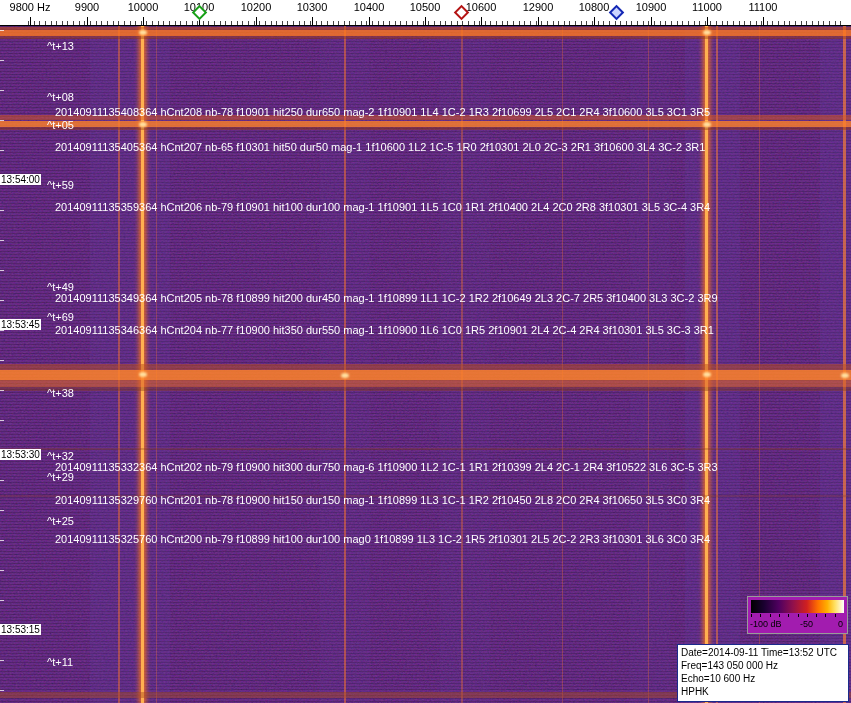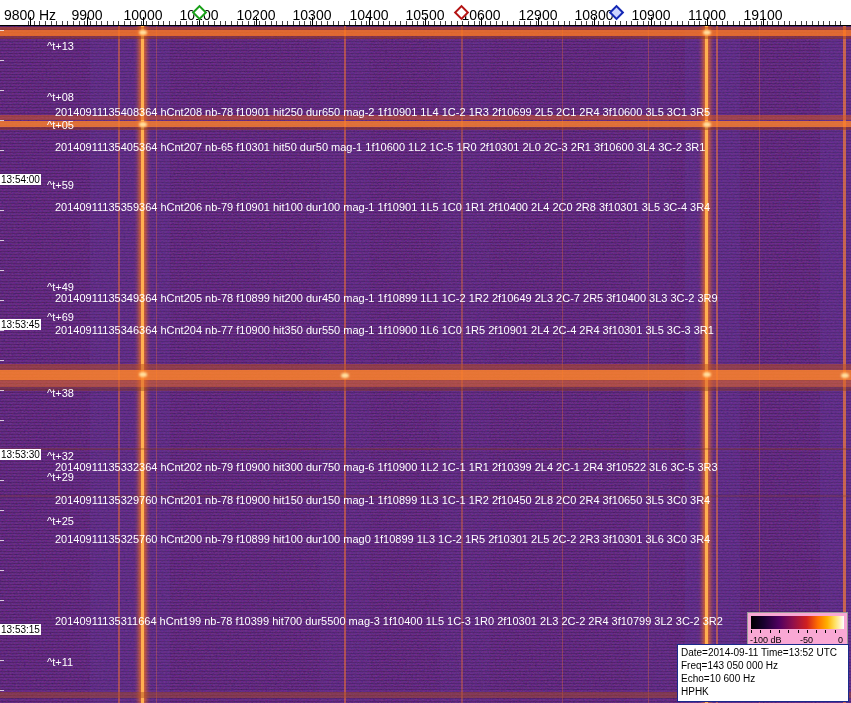--- a/index.html
+++ b/index.html
@@ -5,21 +5,21 @@
   html,body{margin:0;padding:0;background:#222;}
   .app{position:relative;width:851px;height:703px;overflow:hidden;
        font-family:"Liberation Sans",sans-serif;background:#120a36;}
 
   
   .ruler{position:absolute;top:0;left:0;width:851px;height:26px;background:#ffffff;
          border-bottom:1px solid #000;box-sizing:border-box;z-index:20;}
   .minor-ticks{position:absolute;bottom:0;left:28px;width:817px;height:4px;
          background:repeating-linear-gradient(90deg,#444 0 1px,transparent 1px 5.64px);}
   .fmark{position:absolute;top:0;height:25px;}
-  .flabel{position:absolute;top:7px;transform:translateX(-50%);font-size:14px;color:#000;white-space:nowrap;}
+  .flabel{position:absolute;top:1px;transform:translateX(-50%);font-size:11px;color:#000;white-space:nowrap;}
   .ftick{position:absolute;bottom:0;left:0;width:1px;height:8px;background:#000;}
   .diamond{position:absolute;top:7px;width:7px;height:7px;transform:rotate(45deg);
            background:#fff;border:2px solid #000;z-index:21;}
   .d-green{border-color:#18a018;}
   .d-red{border-color:#b41414;}
   .d-blue{border-color:#1428b4;background:#ccd4ff;}
 
   
   .spec{position:absolute;top:26px;left:0;width:851px;height:677px;background:#140b3c;overflow:hidden;}
   .noise{position:absolute;top:0;left:0;mix-blend-mode:screen;opacity:.6;}
@@ -32,21 +32,21 @@
   .ltick{position:absolute;left:0;top:30px;width:4px;height:673px;z-index:7;
          background:repeating-linear-gradient(180deg,rgba(255,255,255,.75) 0 1px,transparent 1px 30px);}
 
   
   .tmark{position:absolute;left:47px;color:#fff;font-size:11px;white-space:nowrap;z-index:10;}
   .logline{position:absolute;left:55px;color:#fff;font-size:11px;white-space:nowrap;z-index:10;margin-top:42px;}
   .timelabel{position:absolute;left:0;background:#fff;color:#000;font-size:10px;line-height:11px;
              padding:0 1px;z-index:11;}
 
   
-  .colorscale{position:absolute;left:747px;top:612px;width:101px;height:38px;background:#f9a8d4;
+  .colorscale{position:absolute;left:747px;top:596px;width:101px;height:38px;background:#a21caf;
               border:1px solid #9a9a9a;box-sizing:border-box;z-index:15;}
   .cs-bar{position:absolute;left:3px;top:3px;width:93px;height:13px;
       background:linear-gradient(90deg,#000 0%,#1a0030 14%,#500060 30%,#90104c 45%,#d02020 60%,#ff7000 72%,#ffb000 82%,#ffe060 90%,#fff 100%);}
   .cs-ticks{position:absolute;left:3px;top:17px;width:93px;height:3px;
       background:repeating-linear-gradient(90deg,#000 0 1px,transparent 1px 9.3px);}
   .cs-label{position:absolute;top:22px;font-size:9px;color:#000;white-space:nowrap;}
 
   
   .infobox{position:absolute;left:677px;top:644px;width:172px;height:58px;background:#fff;
            border:1px solid #1a2a8c;box-sizing:border-box;z-index:16;
@@ -107,21 +107,21 @@
     <div class="fmark" style="left:651px">
         <span class="ftick"></span>
         <span class="flabel">10900</span>
       </div>
     <div class="fmark" style="left:707px">
         <span class="ftick"></span>
         <span class="flabel">11000</span>
       </div>
     <div class="fmark" style="left:763px">
         <span class="ftick"></span>
-        <span class="flabel">19100</span>
+        <span class="flabel">11100</span>
       </div>
 
     <div class="diamond d-green" style="left:194px"></div>
     <div class="diamond d-red" style="left:456px"></div>
     <div class="diamond d-blue" style="left:611px"></div>
   </div>
 
   <div class="spec">
     <svg class="noise" width="851" height="677">
       <filter id="nz" x="0" y="0" width="100%" height="100%">
@@ -195,21 +195,20 @@
   <div class="tmark" style="top:656px">^t+11</div>
 
   <div class="logline" style="top:64px">20140911135408364 hCnt208 nb-78 f10901 hit250 dur650 mag-2 1f10901 1L4 1C-2 1R3 2f10699 2L5 2C1 2R4 3f10600 3L5 3C1 3R5</div>
   <div class="logline" style="top:99px">20140911135405364 hCnt207 nb-65 f10301 hit50 dur50 mag-1 1f10600 1L2 1C-5 1R0 2f10301 2L0 2C-3 2R1 3f10600 3L4 3C-2 3R1</div>
   <div class="logline" style="top:159px">20140911135359364 hCnt206 nb-79 f10901 hit100 dur100 mag-1 1f10901 1L5 1C0 1R1 2f10400 2L4 2C0 2R8 3f10301 3L5 3C-4 3R4</div>
   <div class="logline" style="top:250px">20140911135349364 hCnt205 nb-78 f10899 hit200 dur450 mag-1 1f10899 1L1 1C-2 1R2 2f10649 2L3 2C-7 2R5 3f10400 3L3 3C-2 3R9</div>
   <div class="logline" style="top:282px">20140911135346364 hCnt204 nb-77 f10900 hit350 dur550 mag-1 1f10900 1L6 1C0 1R5 2f10901 2L4 2C-4 2R4 3f10301 3L5 3C-3 3R1</div>
   <div class="logline" style="top:419px">20140911135332364 hCnt202 nb-79 f10900 hit300 dur750 mag-6 1f10900 1L2 1C-1 1R1 2f10399 2L4 2C-1 2R4 3f10522 3L6 3C-5 3R3</div>
   <div class="logline" style="top:452px">20140911135329760 hCnt201 nb-78 f10900 hit150 dur150 mag-1 1f10899 1L3 1C-1 1R2 2f10450 2L8 2C0 2R4 3f10650 3L5 3C0 3R4</div>
   <div class="logline" style="top:491px">20140911135325760 hCnt200 nb-79 f10899 hit100 dur100 mag0 1f10899 1L3 1C-2 1R5 2f10301 2L5 2C-2 2R3 3f10301 3L6 3C0 3R4</div>
-  <div class="logline" style="top:573px">20140911135311664 hCnt199 nb-78 f10399 hit700 dur5500 mag-3 1f10400 1L5 1C-3 1R0 2f10301 2L3 2C-2 2R4 3f10799 3L2 3C-2 3R2</div>
   <div class="logline" style="top:681px">20140911135258864 hCnt198 nb-75 f10900 hit1300 dur8150 mag-4 1f10900 1L3 1C-3 1R3 2f10400 2L3 2C-2 2R1 3f10400 3L6 3</div>
 
   <div class="colorscale">
     <div class="cs-bar"></div>
     <div class="cs-ticks"></div>
     <span class="cs-label" style="left:2px">-100 dB</span>
     <span class="cs-label" style="left:52px">-50</span>
     <span class="cs-label" style="right:4px">0</span>
   </div>
 

